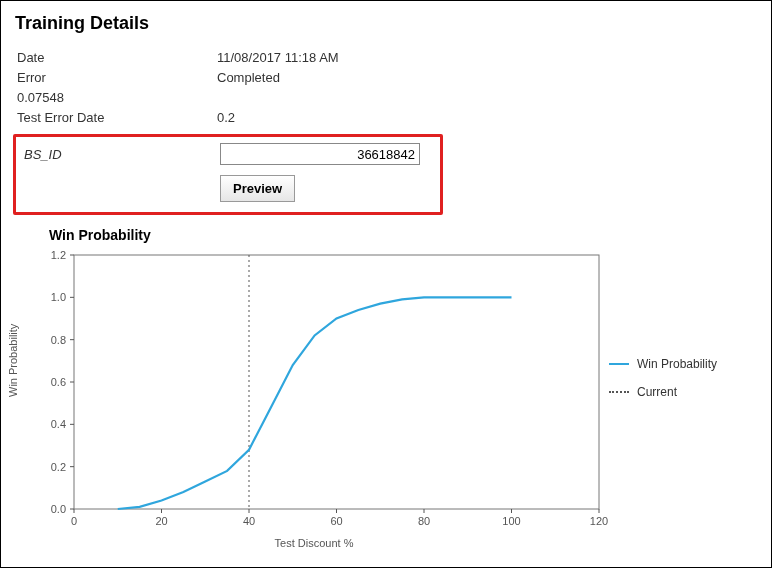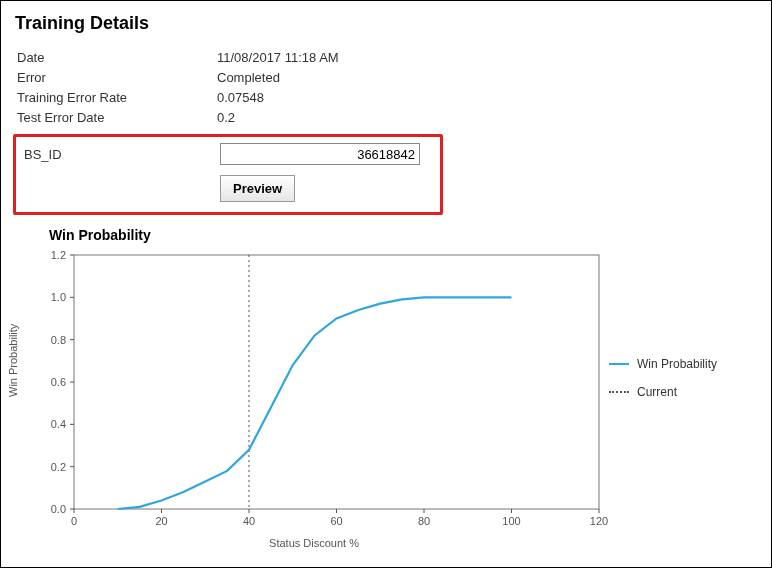--- a/index.html
+++ b/index.html
@@ -31,21 +31,21 @@
   .lbl { width: 200px; }
   .val {}
   .highlight-box {
     border: 3px solid #e02020;
     border-radius: 2px;
     padding: 6px 8px 10px 8px;
     width: 430px;
     margin-left: 0px;
   }
   .input-row { display:flex; align-items:center; }
-  .input-row .lbl { width: 196px; }
+  .input-row .lbl { width: 196px; font-style: italic; }
   .input-row input {
     width: 200px;
     height: 22px;
     font-size: 13px;
     padding: 1px 4px;
     border: 1px solid #888;
     text-align: right;
   }
   .btn-row { margin-top: 10px; margin-left: 196px; }
   .btn {
@@ -112,21 +112,20 @@
   <div class="details-table">
     <div class="row">
       <div class="lbl">Date</div>
       <div class="val">11/08/2017 11:18 AM</div>
     </div>
     <div class="row">
       <div class="lbl">Error</div>
       <div class="val">Completed</div>
     </div>
     <div class="row">
-      <div class="lbl">Training Error Rate</div>
       <div class="val">0.07548</div>
     </div>
     <div class="row">
       <div class="lbl">Test Error Date</div>
       <div class="val">0.2</div>
     </div>
   </div>
 
   <div class="highlight-box">
     <div class="input-row">
@@ -169,21 +168,21 @@
           <line x1="405" y1="262" x2="405" y2="266" stroke="#555"></line>
           <text x="405" y="278" text-anchor="middle" font-size="11" fill="#555">80</text>
           <line x1="492.5" y1="262" x2="492.5" y2="266" stroke="#555"></line>
           <text x="492.5" y="278" text-anchor="middle" font-size="11" fill="#555">100</text>
           <line x1="580" y1="262" x2="580" y2="266" stroke="#555"></line>
           <text x="580" y="278" text-anchor="middle" font-size="11" fill="#555">120</text>
           <line x1="230" y1="8" x2="230" y2="262" stroke="#555" stroke-width="1" stroke-dasharray="2,3"></line>
           <path d="M98.75,262L120.625,259.8833333333333L142.5,253.53333333333333L164.375,245.06666666666666L186.25,234.48333333333332L208.125,223.9L230,202.73333333333332L251.875,160.39999999999998L273.75,118.06666666666663L295.625,88.43333333333334L317.5,71.5L339.375,63.03333333333333L361.25,56.68333333333334L383.125,52.44999999999999L405,50.333333333333314L426.875,50.333333333333314L448.75,50.333333333333314L470.625,50.333333333333314L492.5,50.333333333333314" fill="none" stroke="#2fa6dd" stroke-width="2.2"></path>
         </svg>
       <div class="axis-label-y">Win Probability</div>
-      <div class="axis-label-x">Status Discount %</div>
+      <div class="axis-label-x">Test Discount %</div>
     </div>
     <div class="legend">
       <div class="legend-item">
         <span class="legend-line"></span>
         <span>Win Probability</span>
       </div>
       <div class="legend-item">
         <span class="legend-dash"></span>
         <span>Current</span>
       </div>

